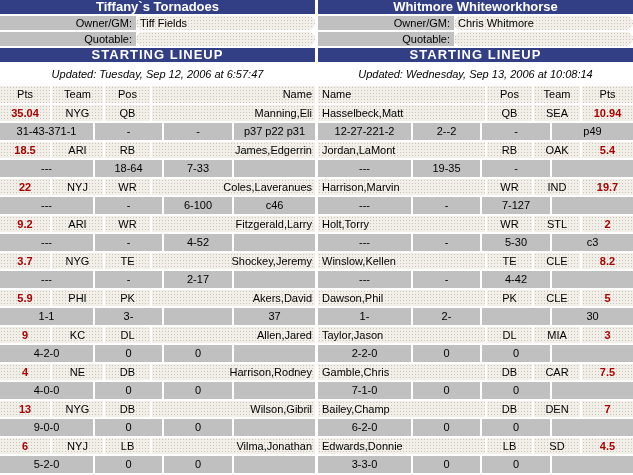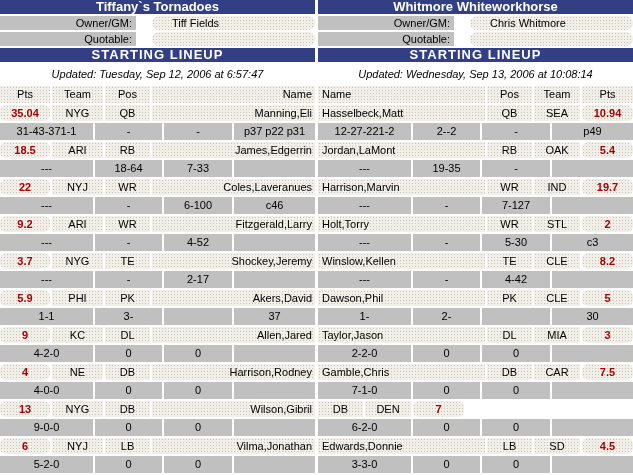--- a/index.html
+++ b/index.html
@@ -26,21 +26,21 @@
     background-image: radial-gradient(circle, #c6c4bd 0.8px, rgba(0,0,0,0) 0.9px);
     background-size: 3px 3px;
   }
   .silver { background: #c0c0c0; }
 
   .info-row { display: flex; height: 14px; line-height: 14px; margin-bottom: 2px; }
   .info-label {
     width: 136px; background: #c0c0c0;
     text-align: right; padding-right: 4px; padding-left: 14px;
   }
-  .info-value { flex: 1; margin-left: 16px; padding-left: 20px; text-align: left; border-radius: 7px; }
+  .info-value { flex: 1; margin-left: 0; padding-left: 4px; text-align: left; border-radius: 7px; }
 
   .updated {
     height: 20px; line-height: 20px; margin-bottom: 2px;
     text-align: center; font-style: italic; background: #ffffff;
   }
 
   .row { display: flex; margin-bottom: 2px; }
   .cell {
     height: 16.5px; line-height: 16px; text-align: center;
     white-space: nowrap; overflow: hidden;
@@ -58,21 +58,21 @@
 
   .name-left  { text-align: left;  padding-left: 4px; }
   .name-right { text-align: right; padding-right: 3px; }
 
   
   .w-s1 { width: 93px; }
   .w-s2 { width: 67px; }
   .w-s3 { width: 68px; }
   .w-s4 { flex: 1; }
 
-  .pts-val { color: #aa0000; font-weight: bold; border-radius: 6px; }
+  .pts-val { color: #aa0000; font-weight: bold; }
 </style>
 </head>
 <body>
 
 <div class="matchup">
 
   <div class="panel left-panel">
     <div class="bar team-bar">Tiffany`s Tornadoes</div>
     <div class="info-row">
       <div class="info-label">Owner/GM:</div>
@@ -323,20 +323,21 @@
           <div class="cell dotted w-team">CAR</div>
           <div class="cell dotted w-pts pts-val">7.5</div>
         </div>
         <div class="row stat-row">
           <div class="cell silver w-s1">7-1-0</div>
           <div class="cell silver w-s2">0</div>
           <div class="cell silver w-s3">0</div>
           <div class="cell silver w-s4"></div>
         </div>
         <div class="row main-row">
+          <div class="cell dotted w-name name-left">Bailey,Champ</div>
           <div class="cell dotted w-pos">DB</div>
           <div class="cell dotted w-team">DEN</div>
           <div class="cell dotted w-pts pts-val">7</div>
         </div>
         <div class="row stat-row">
           <div class="cell silver w-s1">6-2-0</div>
           <div class="cell silver w-s2">0</div>
           <div class="cell silver w-s3">0</div>
           <div class="cell silver w-s4"></div>
         </div>

